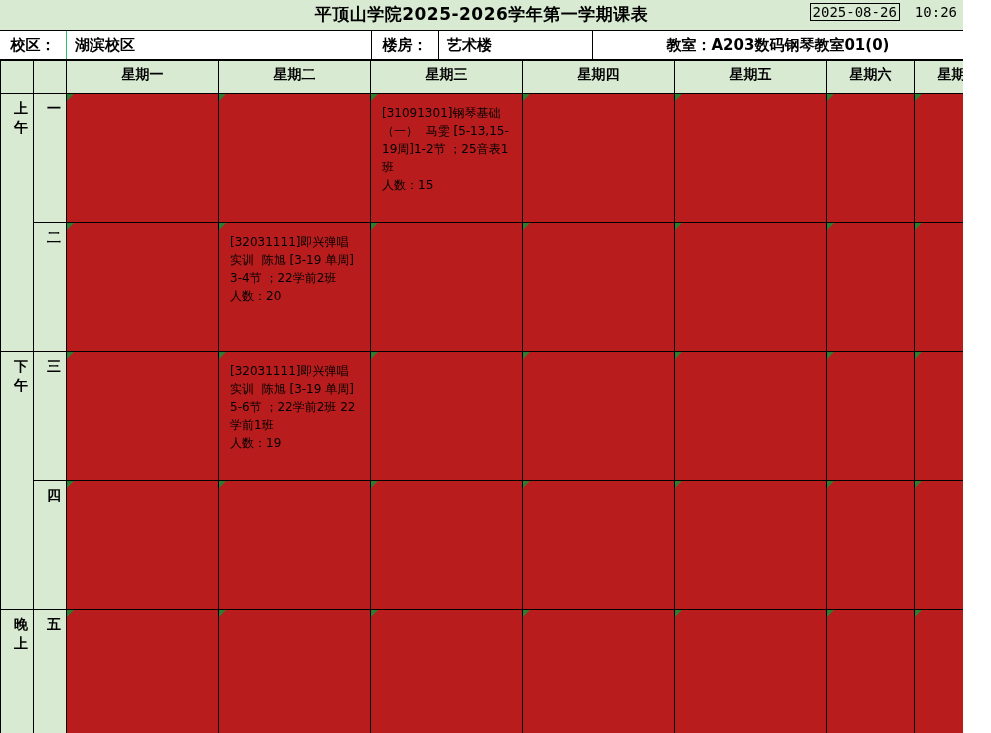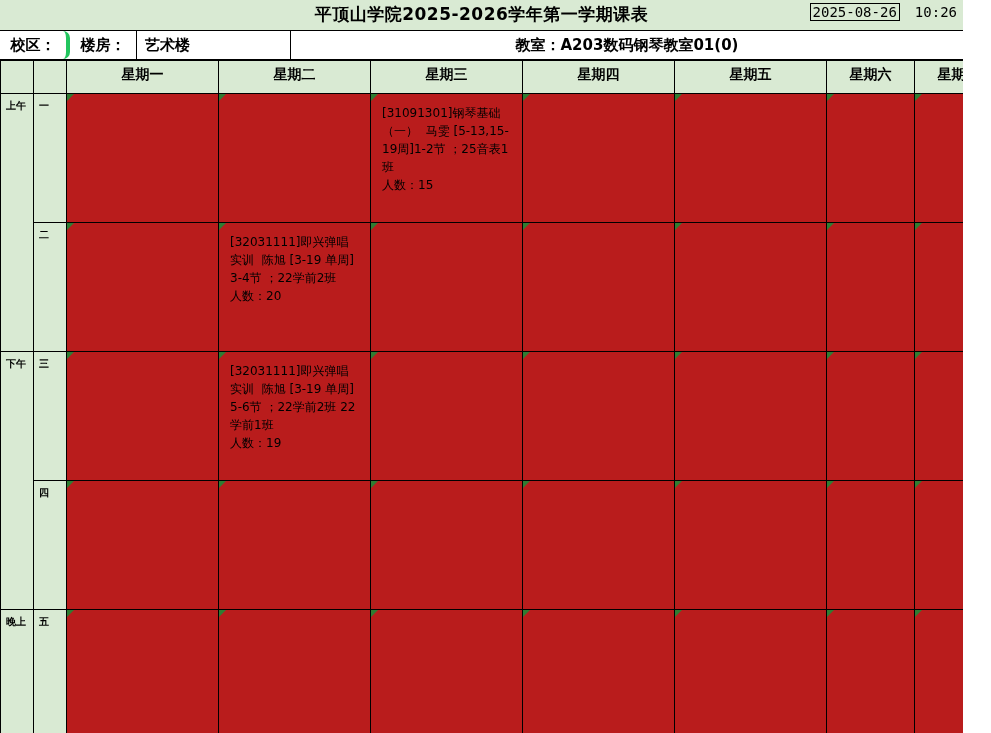--- a/index.html
+++ b/index.html
@@ -61,22 +61,21 @@
   .info-cell {
     display: flex;
     align-items: center;
     font-size: 15px;
     font-weight: bold;
     white-space: nowrap;
   }
   .lbl-campus {
     width: 66px;
     justify-content: center;
-    border-right: 4px solid #22c55e;
-    border-radius: 7px;
+    border-right: 1px solid #22c55e;
   }
   .val-campus {
     width: 296px;
     padding-left: 8px;
     border-right: 1px solid #000;
   }
   .lbl-building {
     width: 66px;
     justify-content: center;
     border-right: 1px solid #000;
@@ -114,23 +113,23 @@
     font-size: 14px;
     font-weight: bold;
     text-align: center;
     vertical-align: middle;
   }
   thead th.corner-a { background: #d9ead3; }
   thead th.corner-b { background: #d9ead3; }
 
   td.period-big, td.period-num {
     background: #d9ead3;
-    text-align: left;
+    text-align: right;
     vertical-align: middle;
-    font-size: 10px;
+    font-size: 14px;
     font-weight: bold;
     line-height: 1.35;
     margin-left: 8px;
   }
   td.period-big span { display: block; }
 
   td.slot {
     background: #b91c1c;
     position: relative;
     height: 118px;
@@ -173,20 +172,21 @@
 
   <div class="header-row">
     <div class="doc-title">平顶山学院2025-2026学年第一学期课表</div>
     <div class="stamp">
       <span class="date">2025-08-26</span><span class="time">10:26</span>
     </div>
   </div>
 
   <div class="info-bar">
     <div class="info-cell lbl-campus">校区：</div>
+    <div class="info-cell val-campus">湖滨校区</div>
     <div class="info-cell lbl-building">楼房：</div>
     <div class="info-cell val-building">艺术楼</div>
     <div class="info-cell val-room">
       <span>教室：</span>
         <span>A203数码钢琴教室01(0)</span>
     </div>
   </div>
 
   <table class="timetable">
     <colgroup>

